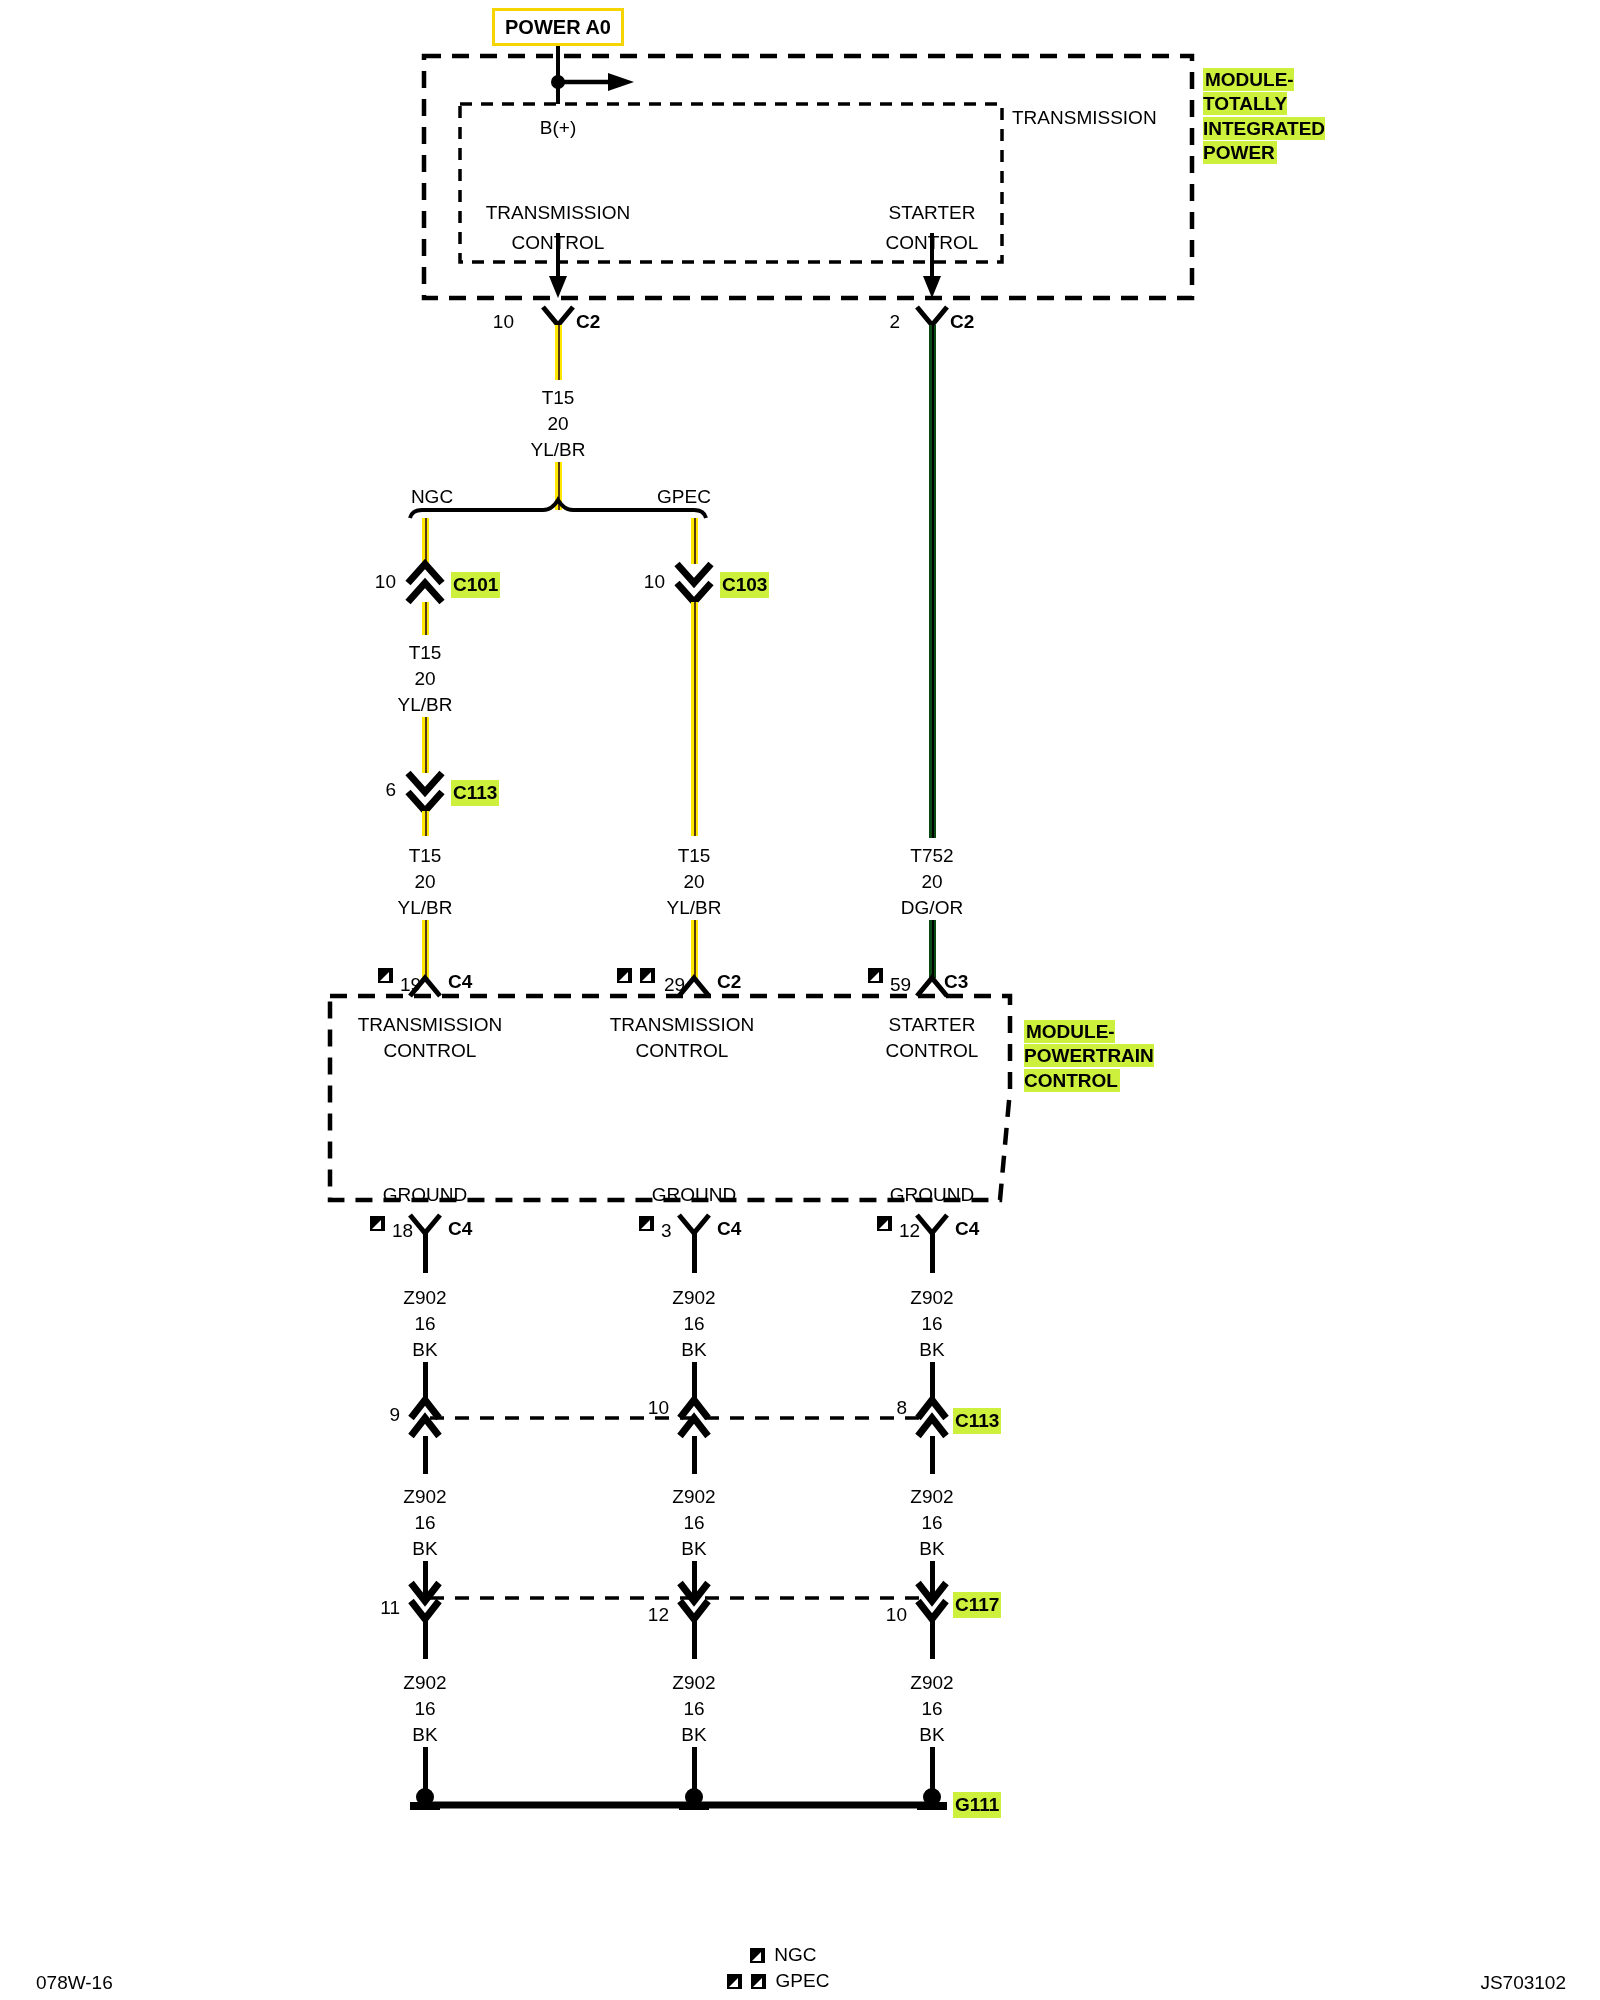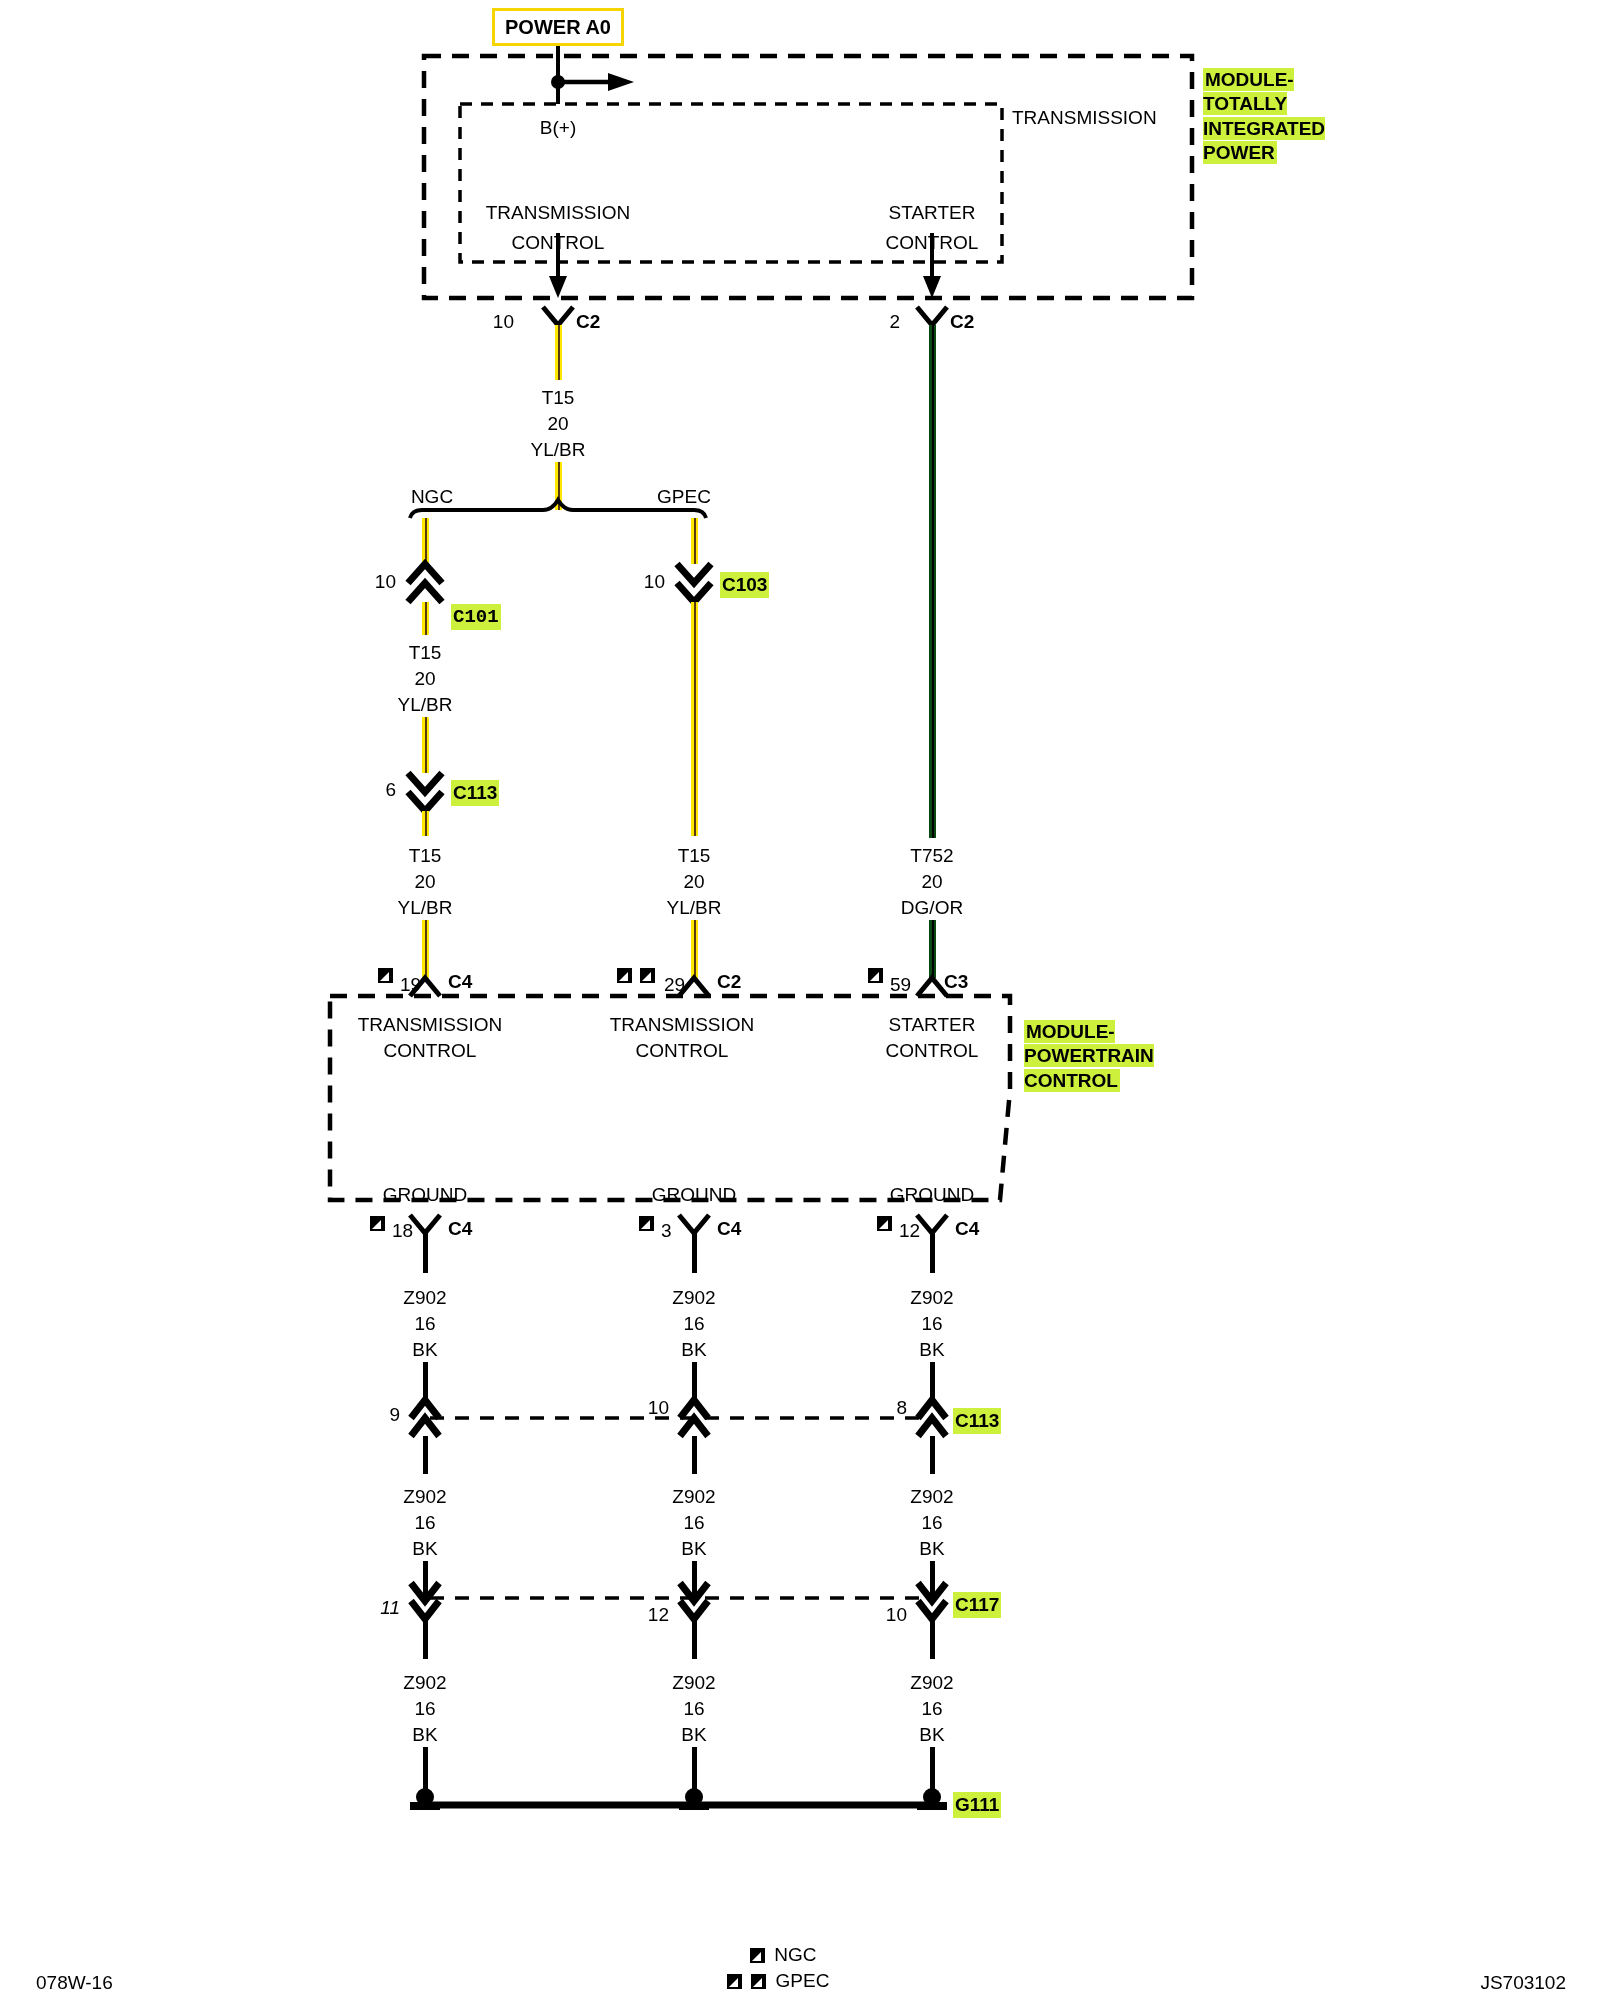--- a/index.html
+++ b/index.html
@@ -121,21 +121,21 @@
   </svg>
   <div class="txt ctr" style="left:432px;top:487px;">NGC</div>
   <div class="txt ctr" style="left:684px;top:487px;">GPEC</div>
 
   <div class="wire wire-yl" style="left:422px;top:518px;height:46px;"></div>
   <svg style="left:0;top:0;width:1600px;height:2000px;">
     <path d="M408,583 L425,564 L442,583" fill="none" stroke="#000" stroke-width="7"></path>
     <path d="M408,602 L425,583 L442,602" fill="none" stroke="#000" stroke-width="7"></path>
   </svg>
   <div class="txt" style="left:396px;top:572px;transform:translateX(-100%);">10</div>
-  <div class="txt bold hl" style="position:absolute;left:451px;top:604px;font-family:Liberation Mono, monospace;">C101</div>
+  <div class="txt bold hl" style="position:absolute;left:451px;top:572px;">C101</div>
   <div class="wire wire-yl" style="left:422px;top:602px;height:33px;"></div>
 
   <div class="txt ctr" style="left:425px;top:643px;">T15</div>
   <div class="txt ctr" style="left:425px;top:669px;">20</div>
   <div class="txt ctr" style="left:425px;top:695px;">YL/BR</div>
 
   <div class="wire wire-yl" style="left:422px;top:717px;height:56px;"></div>
   <svg style="left:0;top:0;width:1600px;height:2000px;">
     <path d="M408,773 L425,792 L442,773" fill="none" stroke="#000" stroke-width="7"></path>
     <path d="M408,792 L425,811 L442,792" fill="none" stroke="#000" stroke-width="7"></path>
@@ -279,21 +279,21 @@
 
   <svg style="left:0;top:0;width:1600px;height:2000px;">
     <line x1="430" y1="1598" x2="920" y2="1598" stroke="#000" stroke-width="3.5" stroke-dasharray="14 11"></line>
     <path d="M411,1583 L425,1601 L439,1583" fill="none" stroke="#000" stroke-width="7"></path>
     <path d="M411,1601 L425,1619 L439,1601" fill="none" stroke="#000" stroke-width="7"></path>
     <path d="M680,1583 L694,1601 L708,1583" fill="none" stroke="#000" stroke-width="7"></path>
     <path d="M680,1601 L694,1619 L708,1601" fill="none" stroke="#000" stroke-width="7"></path>
     <path d="M918,1583 L932,1601 L946,1583" fill="none" stroke="#000" stroke-width="7"></path>
     <path d="M918,1601 L932,1619 L946,1601" fill="none" stroke="#000" stroke-width="7"></path>
   </svg>
-  <div class="txt" style="left:400px;top:1598px;transform:translateX(-100%);font-style:italic;">11</div>
+  <div class="txt" style="left:400px;top:1598px;transform:translateX(-100%);">11</div>
   <div class="txt" style="left:669px;top:1605px;transform:translateX(-100%);">12</div>
   <div class="txt" style="left:907px;top:1605px;transform:translateX(-100%);">10</div>
   <div class="txt bold hl" style="position:absolute;left:953px;top:1592px;">C117</div>
 
   <div class="wire wire-blk" style="left:423px;top:1619px;height:40px;"></div>
   <div class="wire wire-blk" style="left:692px;top:1619px;height:40px;"></div>
   <div class="wire wire-blk" style="left:930px;top:1619px;height:40px;"></div>
 
   <div class="txt ctr" style="left:425px;top:1673px;">Z902</div>
   <div class="txt ctr" style="left:425px;top:1699px;">16</div>

